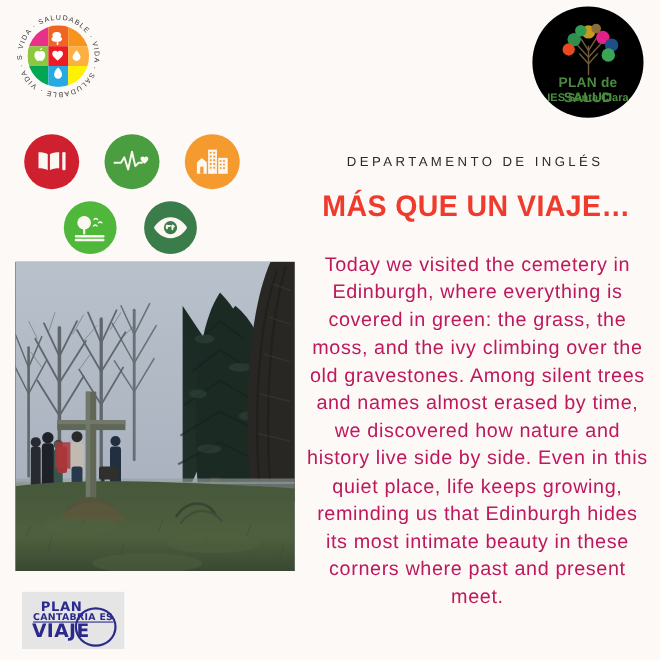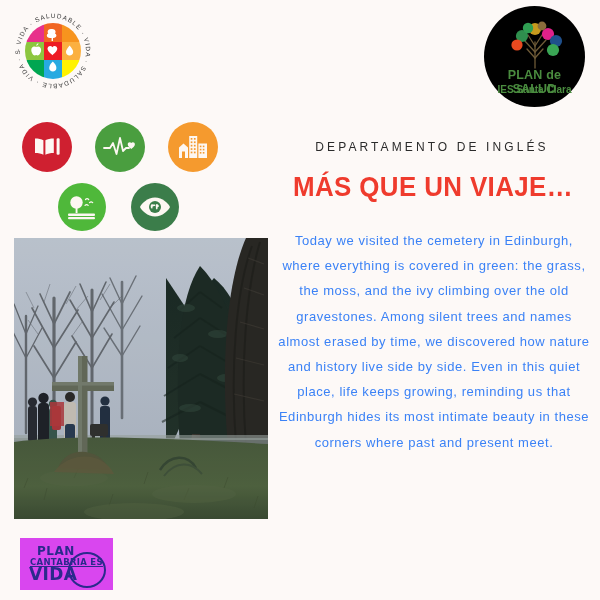--- a/index.html
+++ b/index.html
@@ -48,33 +48,33 @@
   .headline{
     position:absolute;left:268px;top:172px;width:330px;
     text-align:center;color:#ef3b2d;
     font-size:27px;font-weight:bold;letter-spacing:.4px;
     transform:scaleX(.96);transform-origin:center;
   }
 
   
   .body-text{
     position:absolute;left:278px;top:228px;width:312px;
-    text-align:center;color:#3b82f6;
-    font-size:13px;line-height:25.2px;letter-spacing:.55px;
+    text-align:center;color:#be185d;
+    font-size:18px;line-height:25.2px;letter-spacing:.55px;
   }
 
   
   .photo{
     position:absolute;left:14px;top:238px;width:254px;height:281px;
     overflow:hidden;background:#2a2f28;
   }
   .photo svg{display:block;}
 
   
-  .cant-logo{position:absolute;left:20px;top:538px;width:93px;height:52px;background:#d946ef;}
+  .cant-logo{position:absolute;left:20px;top:538px;width:93px;height:52px;background:#e5e5e5;}
   .cant-txt{position:absolute;color:#2b2a8c;font-weight:bold;font-family:"DejaVu Sans", sans-serif;}
   .cant-plan{left:17px;top:6px;font-size:12px;letter-spacing:.5px;}
   .cant-cant{left:10px;top:19px;font-size:8.5px;letter-spacing:.3px;text-decoration:underline;}
   .cant-salud{left:9px;top:26px;font-size:17px;letter-spacing:.4px;}
   .cant-circle{position:absolute;left:48px;top:14px;width:34px;height:32px;border:2px solid #2b2a8c;border-radius:50%;}
 </style>
 </head>
 <body style="background: rgb(253, 249, 247);">
 
 <div class="stage">
@@ -360,16 +360,16 @@
       <path d="M150 238 C162 222 178 224 188 236" fill="none" stroke="#44553a" stroke-width="2"></path>
 
       <rect width="254" height="281" fill="#1b2a3a" opacity=".12"></rect>
     </svg>
   </div>
 
   <div class="cant-logo">
     <div class="cant-circle"></div>
     <div class="cant-txt cant-plan">PLAN</div>
     <div class="cant-txt cant-cant">CANTABRIA ES</div>
-    <div class="cant-txt cant-salud">VIDA</div>
+    <div class="cant-txt cant-salud">VIAJE</div>
   </div>
 
 </div>
 
 </body></html>

